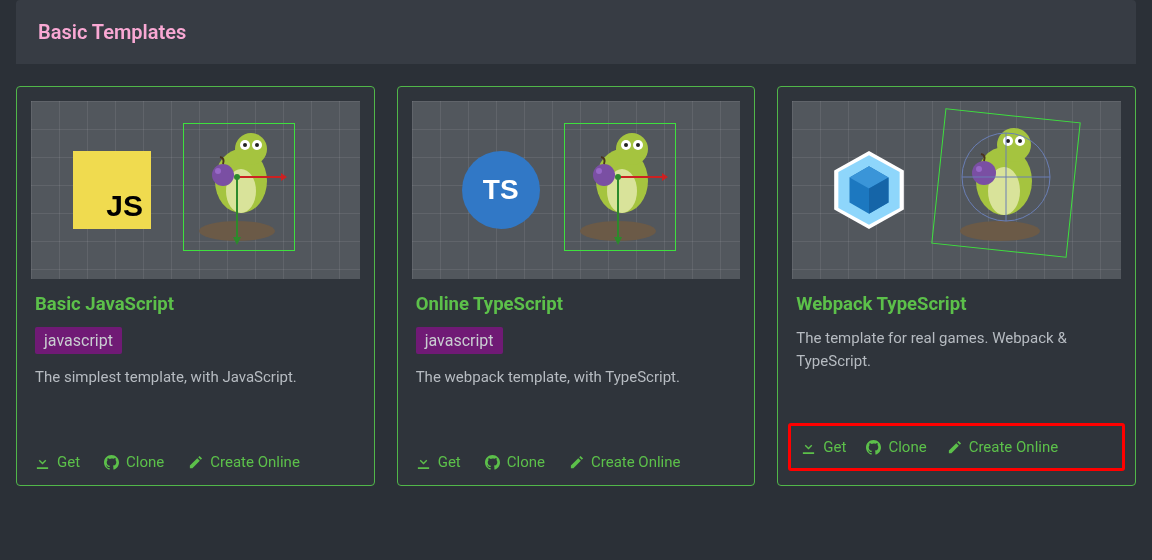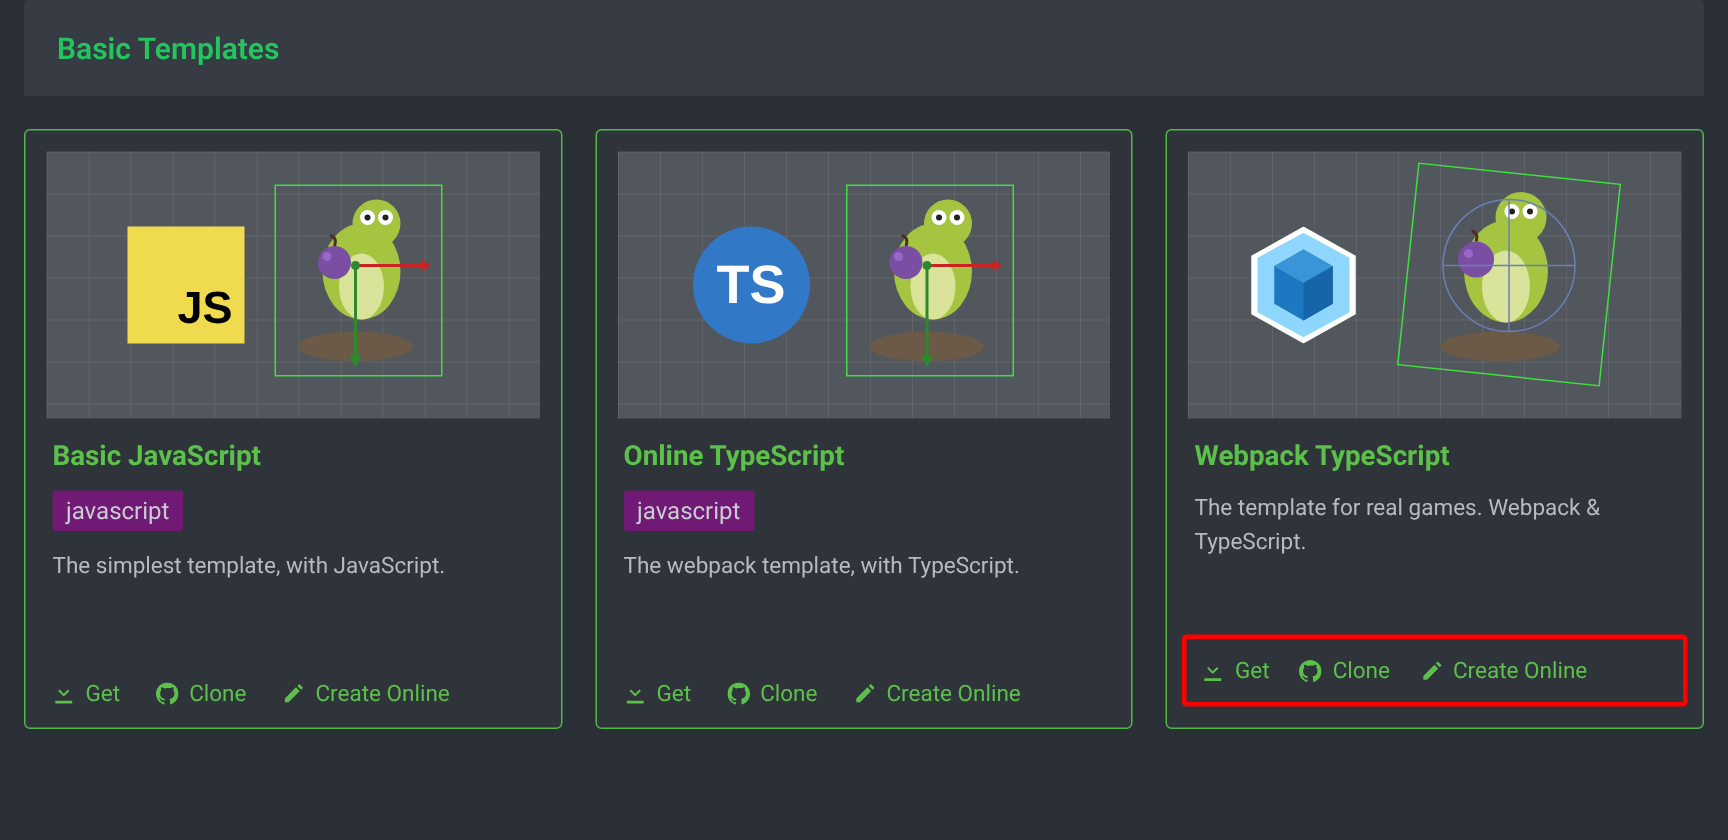--- a/index.html
+++ b/index.html
@@ -11,21 +11,21 @@
   }
   .wrap { width: 1152px; margin: 0 auto; }
 
   .section-header {
     background: #373c44;
     padding: 20px 22px;
     border-radius: 4px 4px 0 0;
     margin: 0 16px;
   }
   .section-header h2 {
-    color: #22c55e;
+    color: #f9a8d4;
     font-size: 20px;
     font-weight: 600;
   }
 
   .cards-row {
     display: flex;
     gap: 22px;
     padding: 22px 16px 20px 16px;
   }
 
@@ -51,37 +51,37 @@
     content:"";
     position:absolute; inset:0;
     background-image:
       linear-gradient(to right, rgba(255,255,255,0.08) 1px, transparent 1px),
       linear-gradient(to bottom, rgba(255,255,255,0.08) 1px, transparent 1px);
     background-size: 28px 28px;
   }
 
   .logo {
     position: absolute;
-    left: 54px; top: 50px;
+    left: 42px; top: 50px;
     width: 78px; height: 78px;
     display:flex; align-items:center; justify-content:center;
   }
   .js-logo {
     background:#f0db4f;
     display:flex; align-items:flex-end; justify-content:flex-end;
   }
   .js-logo span{
     color:#000; font-weight:700; font-size:30px; margin:6px 8px;
     font-family:Arial,Helvetica,sans-serif;
   }
   .ts-logo {
     background:#3178c6; border-radius:50%;
   }
   .ts-logo span{
-    color:#fff; font-weight:700; font-size:36px;
+    color:#fff; font-weight:700; font-size:28px;
     font-family:Arial,Helvetica,sans-serif;
   }
   .wp-logo svg{ width:72px; height:78px; }
 
   .sel-rect {
     position:absolute;
     border:1px solid #3ee03e;
   }
   .dino {
     position:absolute;

